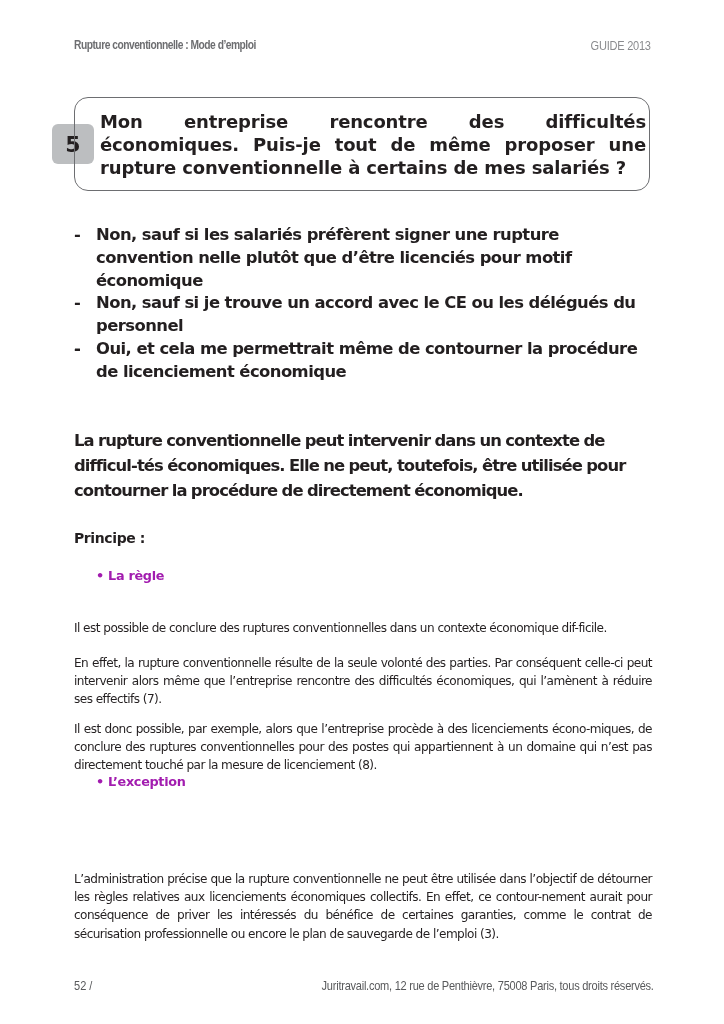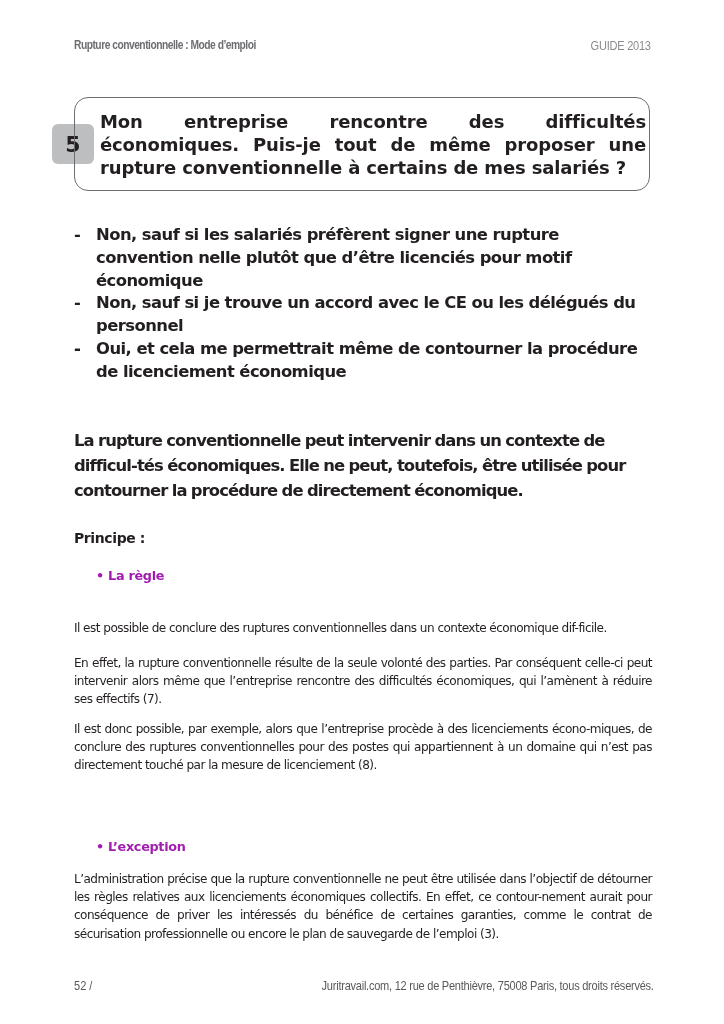--- a/index.html
+++ b/index.html
@@ -135,21 +135,21 @@
     .subhead {
       position: absolute;
       left: 96px;
       font-family: "DejaVu Sans", sans-serif;
       font-weight: bold;
       font-size: 12.8px;
       color: #a21caf;
       letter-spacing: -0.3px;
     }
     .subhead-1 { top: 568px; }
-    .subhead-2 { top: 839px; }
+    .subhead-2 { top: 774px; }
     .para {
       position: absolute;
       left: 74px;
       width: 578px;
       font-family: "DejaVu Sans", sans-serif;
       font-size: 12.1px;
       line-height: 18.2px;
       color: #231f20;
       text-align: justify;
       letter-spacing: -0.55px;

